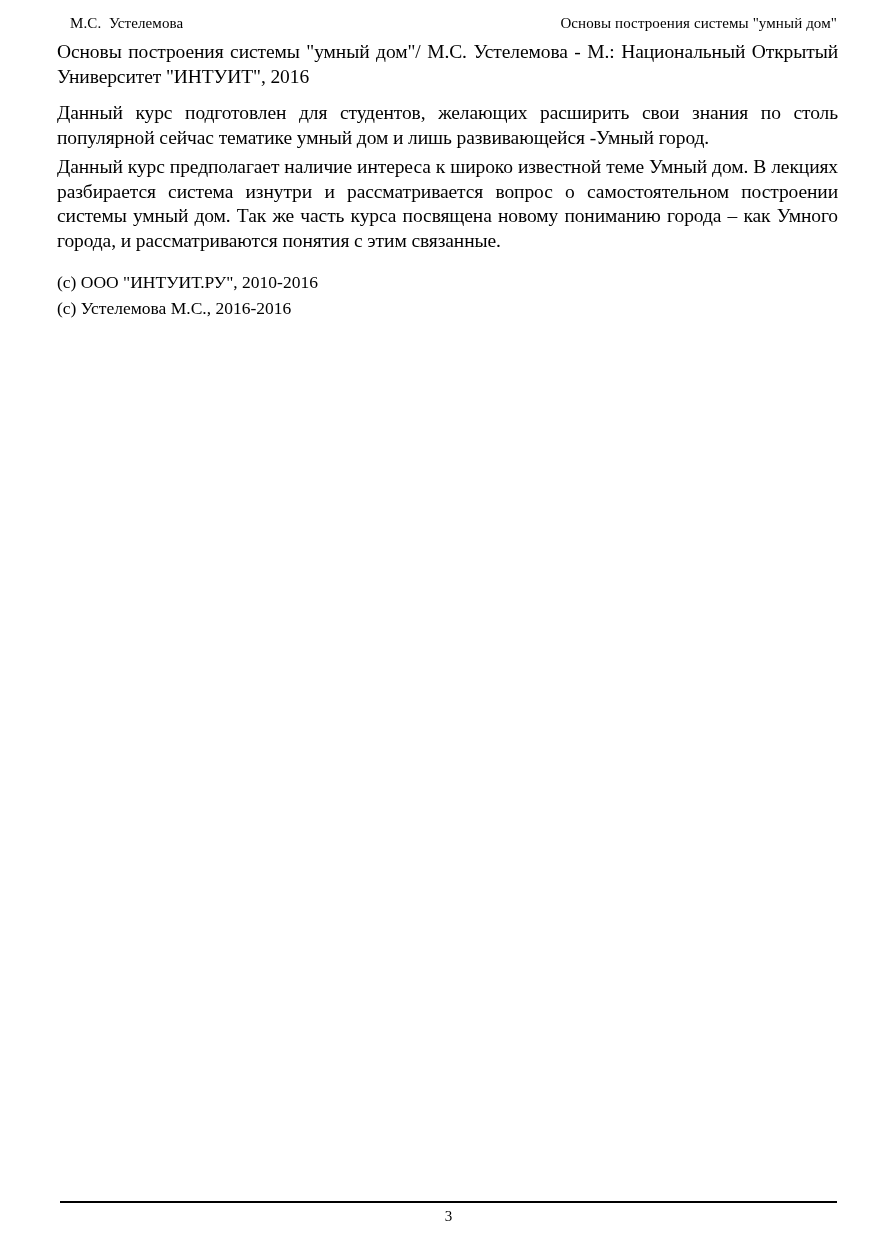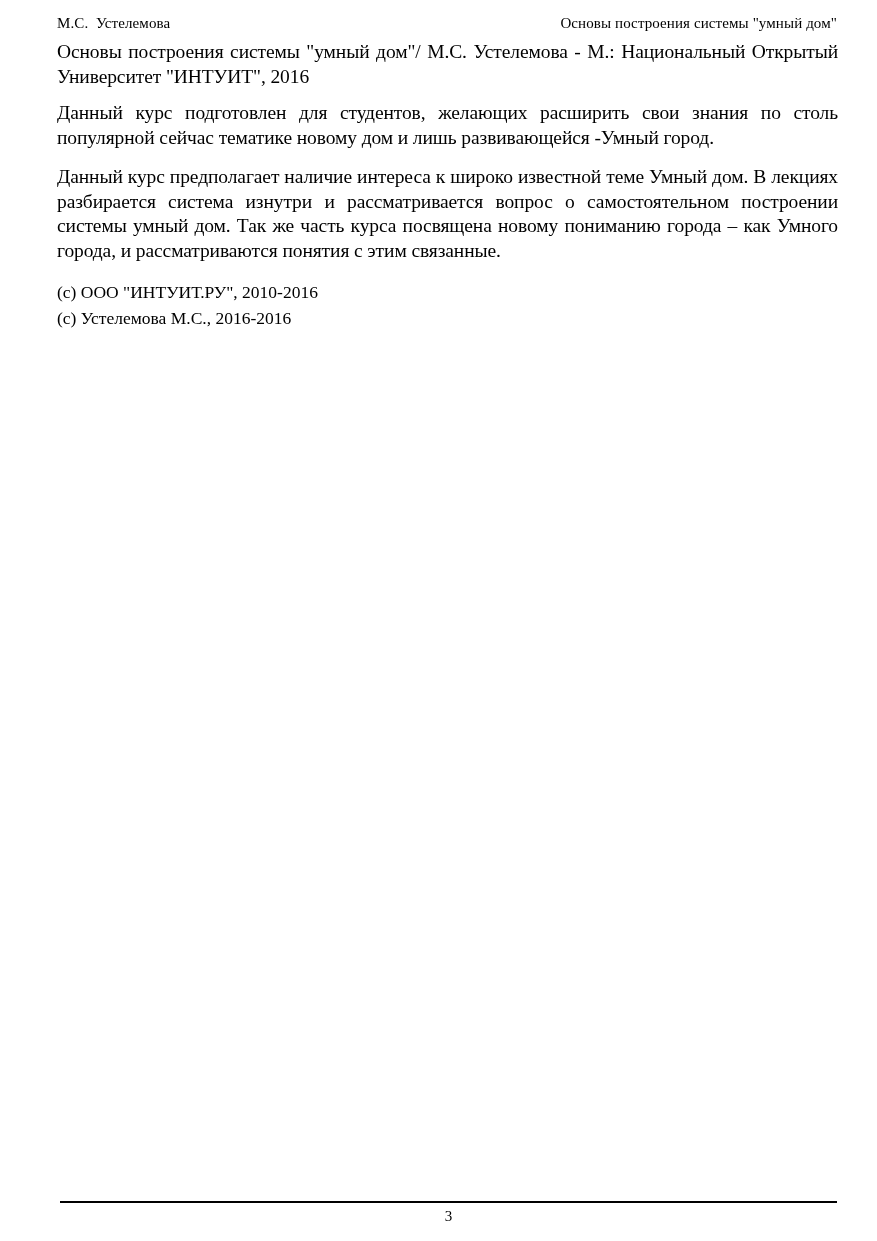--- a/index.html
+++ b/index.html
@@ -21,37 +21,38 @@
     display: flex;
     justify-content: space-between;
     align-items: baseline;
     padding: 14px 40px 0 57px;
     font-size: 15px;
     line-height: 18px;
     letter-spacing: 0.1px;
   }
   .running-header .hdr-left {
     white-space: pre-wrap;
+    margin-left: 13px;
   }
   .bib-entry {
     margin: 8px 39px 0 57px;
     font-size: 19.5px;
     line-height: 24.5px;
     text-align: justify;
     letter-spacing: -0.1px;
   }
   .body-par {
     margin: 12px 39px 0 57px;
     font-size: 19.5px;
     line-height: 24.5px;
     text-align: justify;
     letter-spacing: -0.1px;
   }
   .body-par + .body-par {
-    margin-top: 15px;
+    margin-top: 5px;
   }
   .copyright-block {
     margin: 16px 39px 0 57px;
   }
   .copy-line {
     margin: 0;
     font-size: 17.5px;
     line-height: 26px;
     text-align: left;
   }
@@ -79,21 +80,21 @@
 
 <div class="page">
 
   <div class="running-header">
     <span class="hdr-left">М.С.  Устелемова</span>
     <span class="hdr-right">Основы построения системы "умный дом"</span>
   </div>
 
   <p class="bib-entry">Основы построения системы "умный дом"/ М.С. Устелемова - М.: Национальный Открытый Университет "ИНТУИТ", 2016</p>
 
-  <p class="body-par">Данный курс подготовлен для студентов, желающих расширить свои знания по столь популярной сейчас тематике новому дом и лишь развивающейся -Умный город.</p>
+  <p class="body-par">Данный курс подготовлен для студентов, желающих расширить свои знания по столь популярной сейчас тематике умный дом и лишь развивающейся -Умный город.</p>
 
   <p class="body-par">Данный курс предполагает наличие интереса к широко известной теме Умный дом. В лекциях разбирается система изнутри и рассматривается вопрос о самостоятельном построении системы умный дом. Так же часть курса посвящена новому пониманию города – как Умного города, и рассматриваются понятия с этим связанные.</p>
 
   <div class="copyright-block">
     <p class="copy-line">(c) ООО "ИНТУИТ.РУ", 2010-2016</p>
     <p class="copy-line">(c) Устелемова М.С., 2016-2016</p>
   </div>
 
   <div class="page-footer">
     <hr class="footer-rule">

